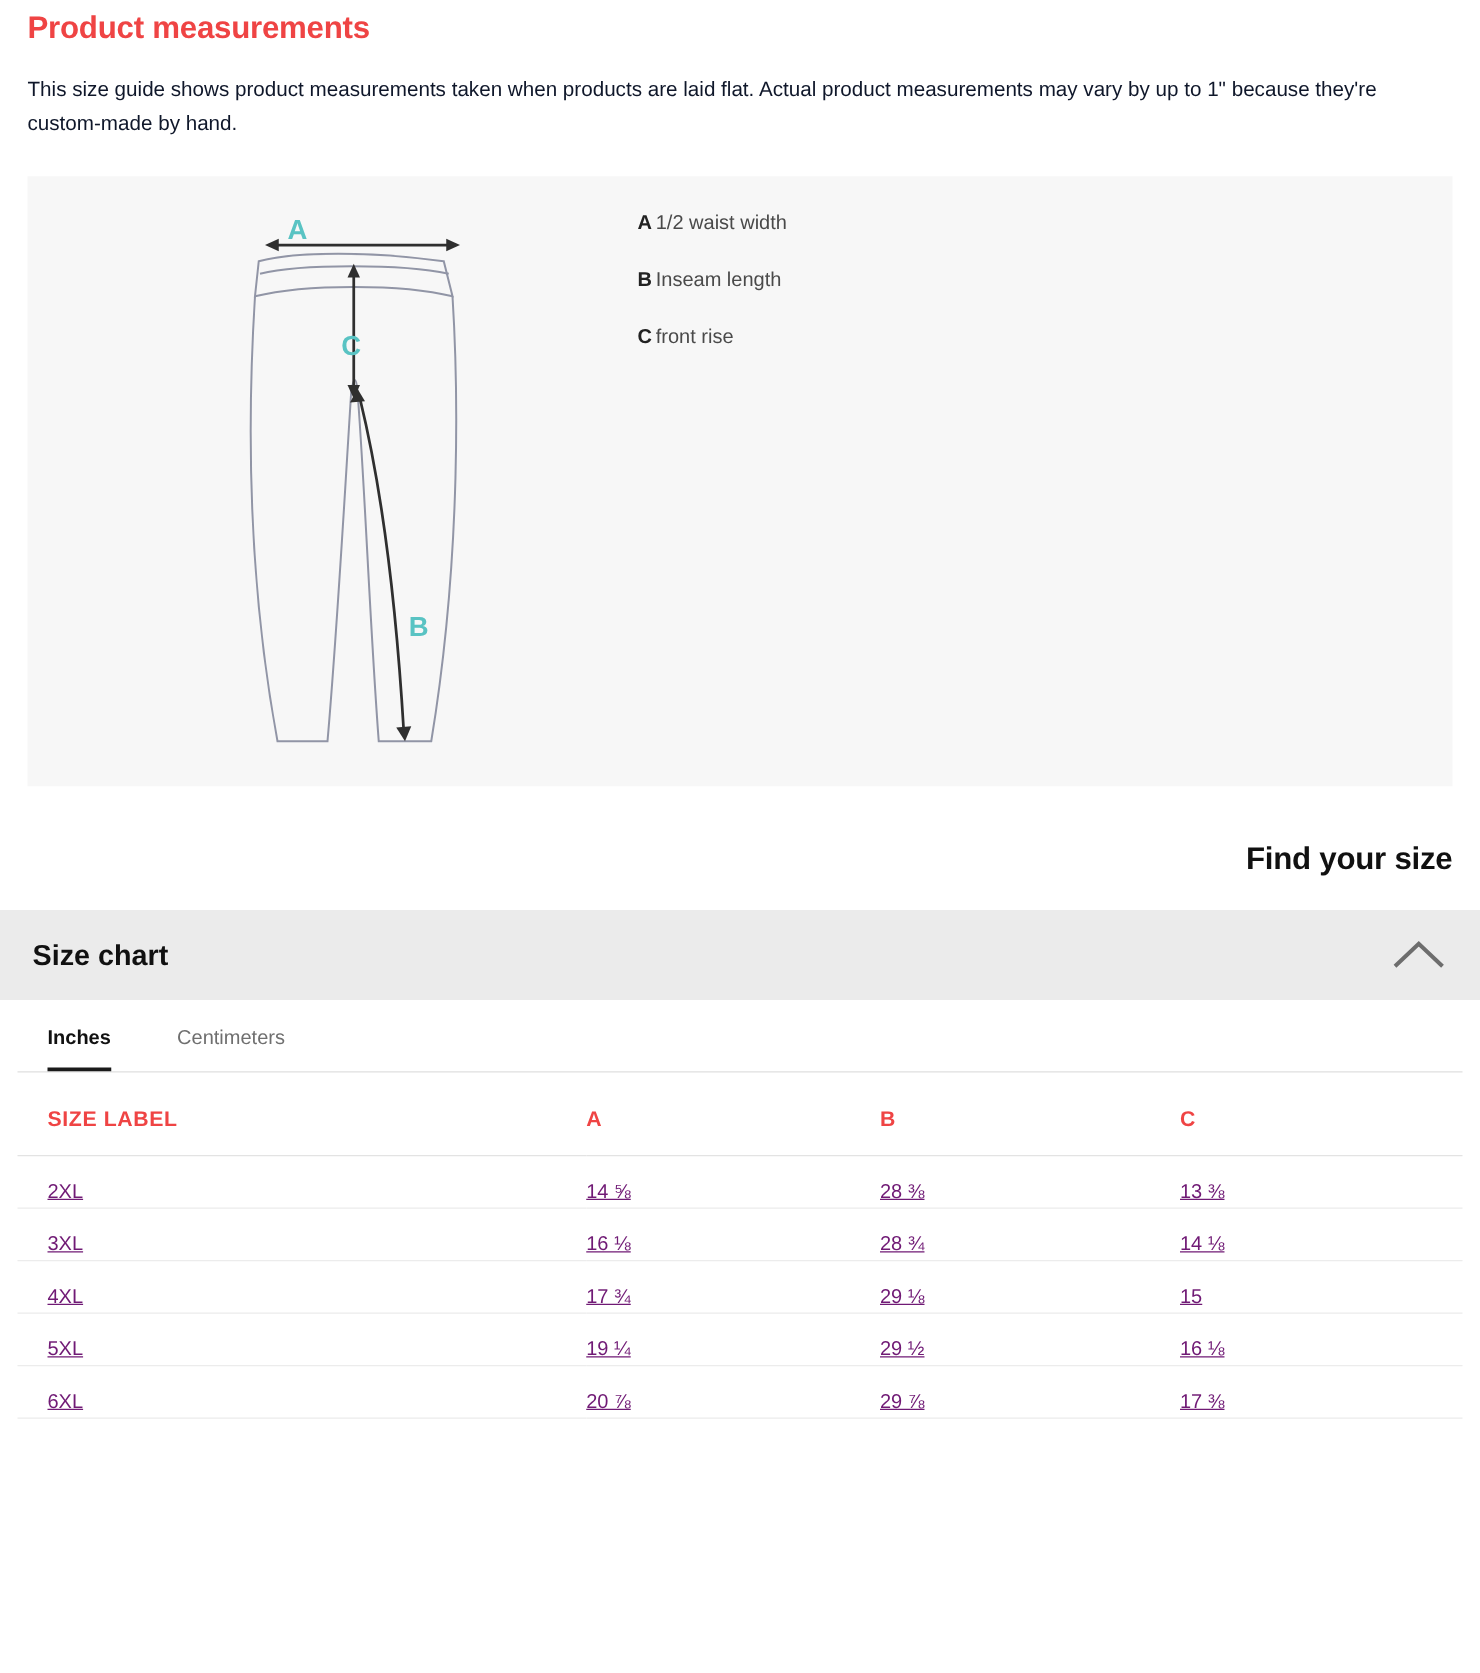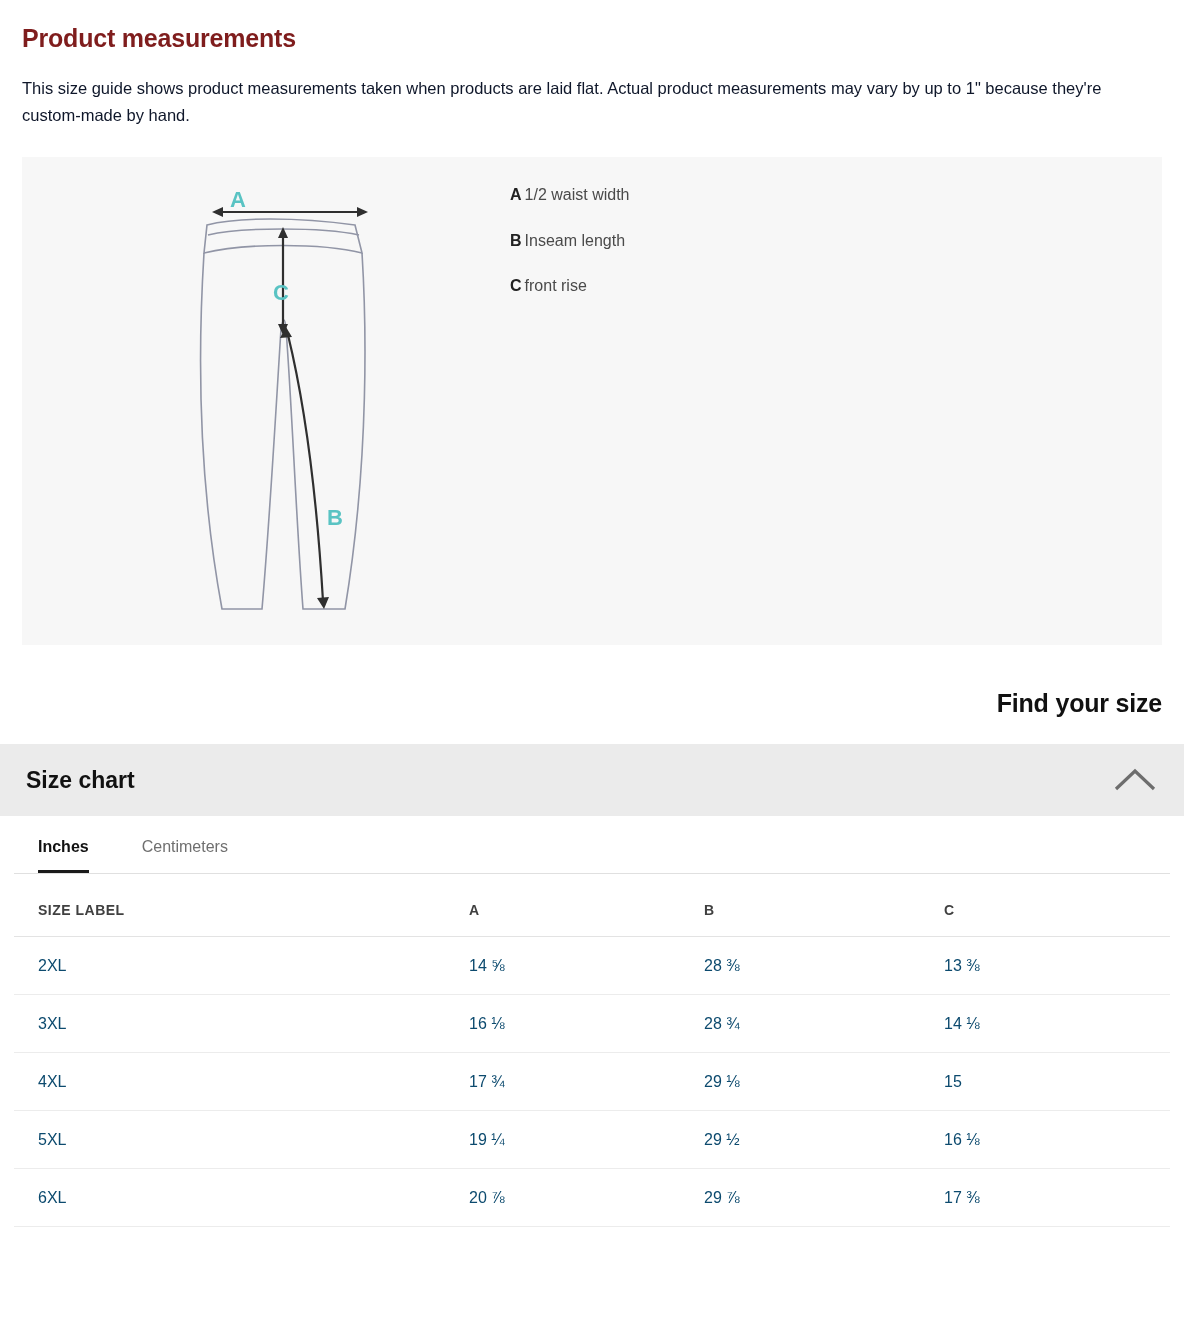--- a/index.html
+++ b/index.html
@@ -16,22 +16,22 @@
     position: relative;
     background: #fff;
     padding: 0;
   }
   .inner {
     padding: 0 22px;
   }
   h1.section-title {
     font-size: 25px;
     font-weight: bold;
-    color: #7f1d1d;
-    margin: 24px 0 0 0;
+    color: #ef4444;
+    margin: 8px 0 0 0;
     letter-spacing: -0.2px;
   }
   p.intro {
     font-size: 16.5px;
     line-height: 1.65;
     color: #0f172a;
     margin: 22px 0 0 0;
     max-width: 1150px;
   }
   .diagram-panel {
@@ -114,32 +114,33 @@
     font-weight: bold;
     border-bottom: 3px solid #1a1a1a;
   }
   table.size-table {
     width: calc(100% - 28px);
     margin: 0 14px;
     border-collapse: collapse;
   }
   table.size-table th {
     text-align: left;
-    font-size: 14px;
+    font-size: 17px;
     font-weight: bold;
     letter-spacing: 0.5px;
-    color: #404040;
+    color: #ef4444;
     padding: 28px 0 18px 0;
     border-bottom: 1px solid #e3e3e3;
   }
   table.size-table td {
     font-size: 16px;
-    color: #0c4a6e;
-    padding: 20px 0 19px 0;
+    color: #701a75;
+    padding: 20px 0 3px 0;
     border-bottom: 1px solid #ececec;
+    text-decoration: underline;
   }
   table.size-table th:nth-child(1), table.size-table td:nth-child(1) { width: 455px; padding-left: 24px; }
   table.size-table th:nth-child(2), table.size-table td:nth-child(2) { width: 235px; }
   table.size-table th:nth-child(3), table.size-table td:nth-child(3) { width: 240px; }
   table.size-table th:nth-child(4), table.size-table td:nth-child(4) { width: auto; }
 </style>
 </head>
 <body>
 
 <div class="page">

